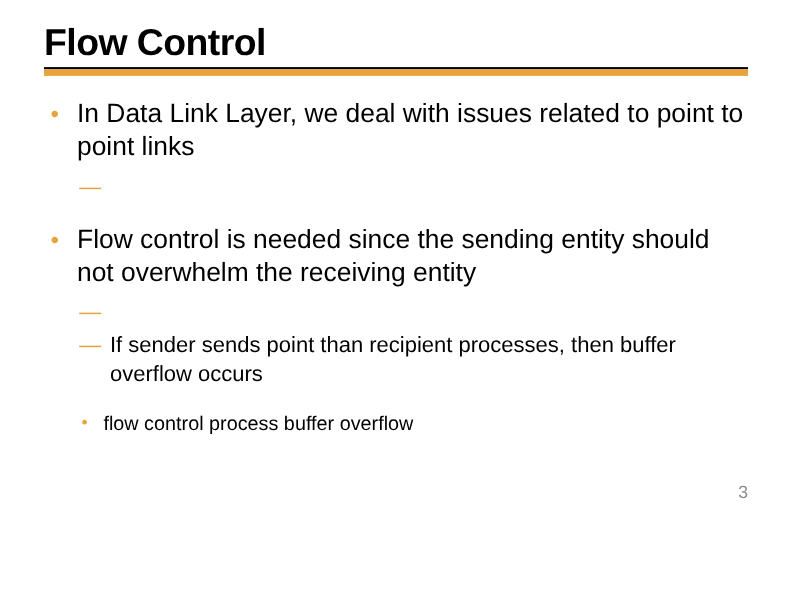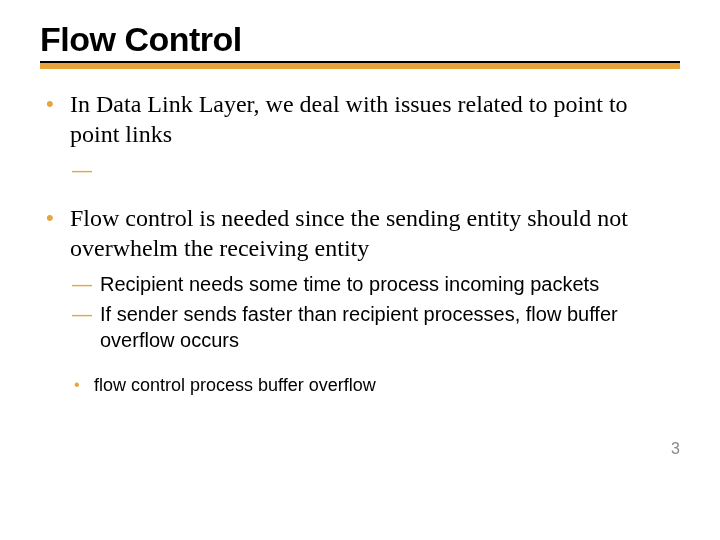--- a/index.html
+++ b/index.html
@@ -6,21 +6,21 @@
   html, body { width: 720px; height: 540px; background: #fff; font-family: Arial, Helvetica, sans-serif; color: #000; }
   .slide { width: 720px; height: 472px; position: relative; padding: 20px 40px 0 40px; }
   .title-block { margin-bottom: 6px; }
   .title { font-family: Arial, Helvetica, sans-serif; font-weight: 900; font-size: 34px; letter-spacing: -0.5px; }
   .title-underline { height: 2px; background: #000; width: 100%; margin-top: 2px; }
   .orange-bar { height: 6px; background: #e8a33d; width: 100%; }
   .content { padding: 14px 4px 0 4px; }
   ul { list-style: none; }
   .lvl1 > li { display: flex; align-items: flex-start; margin-bottom: 8px; }
   .lvl1 > li > .bullet { color: #e8a33d; font-size: 22px; line-height: 30px; width: 26px; flex: 0 0 26px; text-align: left; padding-left: 2px; }
-  .lvl1 > li > .text { font-size: 24px; line-height: 30px; font-family: Liberation Serif, serif; }
+  .lvl1 > li > .text { font-size: 24px; line-height: 30px; font-family: Liberation Sans, sans-serif; }
   .lvl2 { margin: 6px 0 20px 28px; }
   .lvl2 > li { display: flex; align-items: flex-start; margin-bottom: 4px; }
   .lvl2 > li > .dash { color: #e8a33d; font-size: 20px; line-height: 26px; width: 28px; flex: 0 0 28px; text-align: left; }
   .lvl2 > li > .text { font-size: 20px; line-height: 26px; font-family: Verdana, Geneva, sans-serif; }
   .lvl3 { margin: 6px 0 0 28px; }
   .lvl3 > li { display: flex; align-items: flex-start; margin-bottom: 4px; }
   .lvl3 > li > .bullet { color: #e8a33d; font-size: 16px; line-height: 24px; width: 22px; flex: 0 0 22px; text-align: left; padding-left: 2px; }
   .lvl3 > li > .text { font-size: 18px; line-height: 24px; font-family: Verdana, Geneva, sans-serif; }
   .page-num { position: absolute; bottom: 14px; right: 40px; font-size: 16px; color: #8a8a8a; font-family: Verdana, Geneva, sans-serif; }
   .block { margin-bottom: 10px; }
@@ -54,25 +54,24 @@
     <div class="block">
       <ul class="lvl1">
         <li>
           <span class="bullet">•</span>
           <span class="text">Flow control is needed since the sending entity should not overwhelm the receiving entity</span>
         </li>
       </ul>
       <ul class="lvl2">
         <li>
           <span class="dash">—</span>
-          <span class="text">Recipient needs some time to process incoming packets</span>
         </li>
         <li>
           <span class="dash">—</span>
-          <span class="text">If sender sends faster than recipient processes, flow buffer overflow occurs</span>
+          <span class="text">If sender sends point than recipient processes, then buffer overflow occurs</span>
         </li>
       </ul>
       <ul class="lvl3">
         <li>
           <span class="bullet">•</span>
           <span class="text">flow control process buffer overflow</span>
         </li>
       </ul>
     </div>
 

